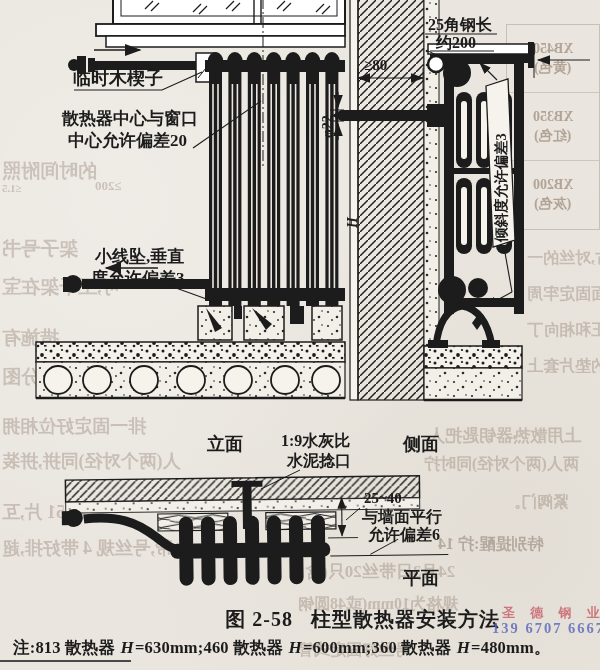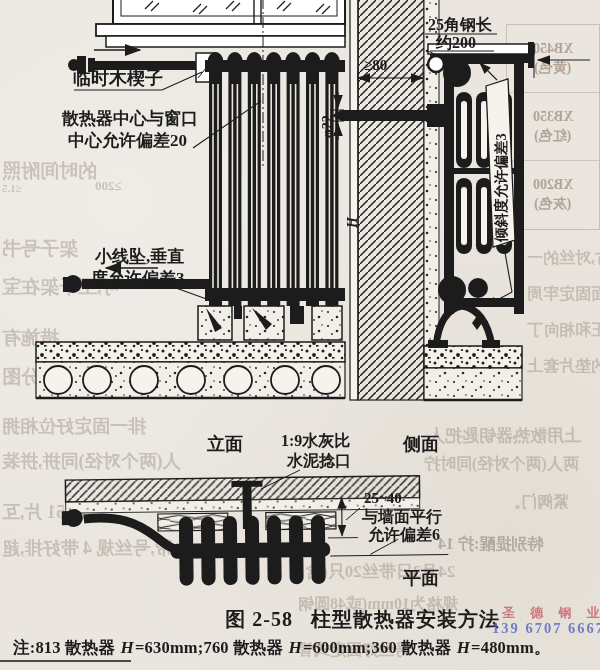--- a/index.html
+++ b/index.html
@@ -349,18 +349,18 @@
       <text x="207" y="450" font-size="18" font-weight="700">立面</text>
       <text x="403" y="450" font-size="18" font-weight="700">侧面</text>
       <text x="403" y="584" font-size="18" font-weight="700">平面</text>
     </g>
   </svg>
 
   <div class="caption">
     <span class="num">图 2-58</span><span>柱型散热器安装方法</span>
   </div>
 
-  <div class="note"><span>注:813 散热器 </span><i>H</i><span>=630mm;760 散热器 </span><i>H</i><span>=600mm;360 散热器 </span><i>H</i><span>=480mm。</span></div>
+  <div class="note"><span>注:813 散热器 </span><i>H</i><span>=630mm;460 散热器 </span><i>H</i><span>=600mm;360 散热器 </span><i>H</i><span>=480mm。</span></div>
   <div class="note-underline"></div>
 
   <div class="wm-name">圣 德 钢 业</div>
   <div class="wm-phone">139 6707 6667</div>
 </div>
 
 </body></html>

